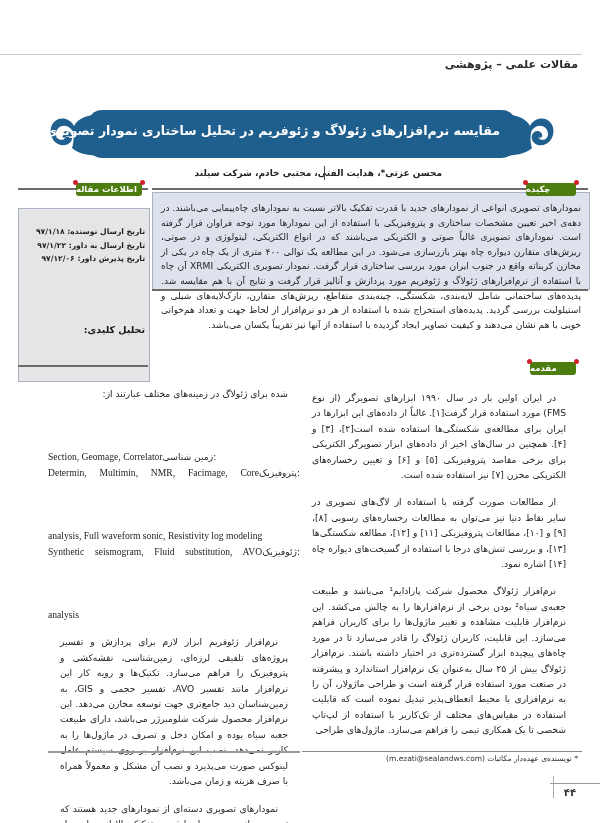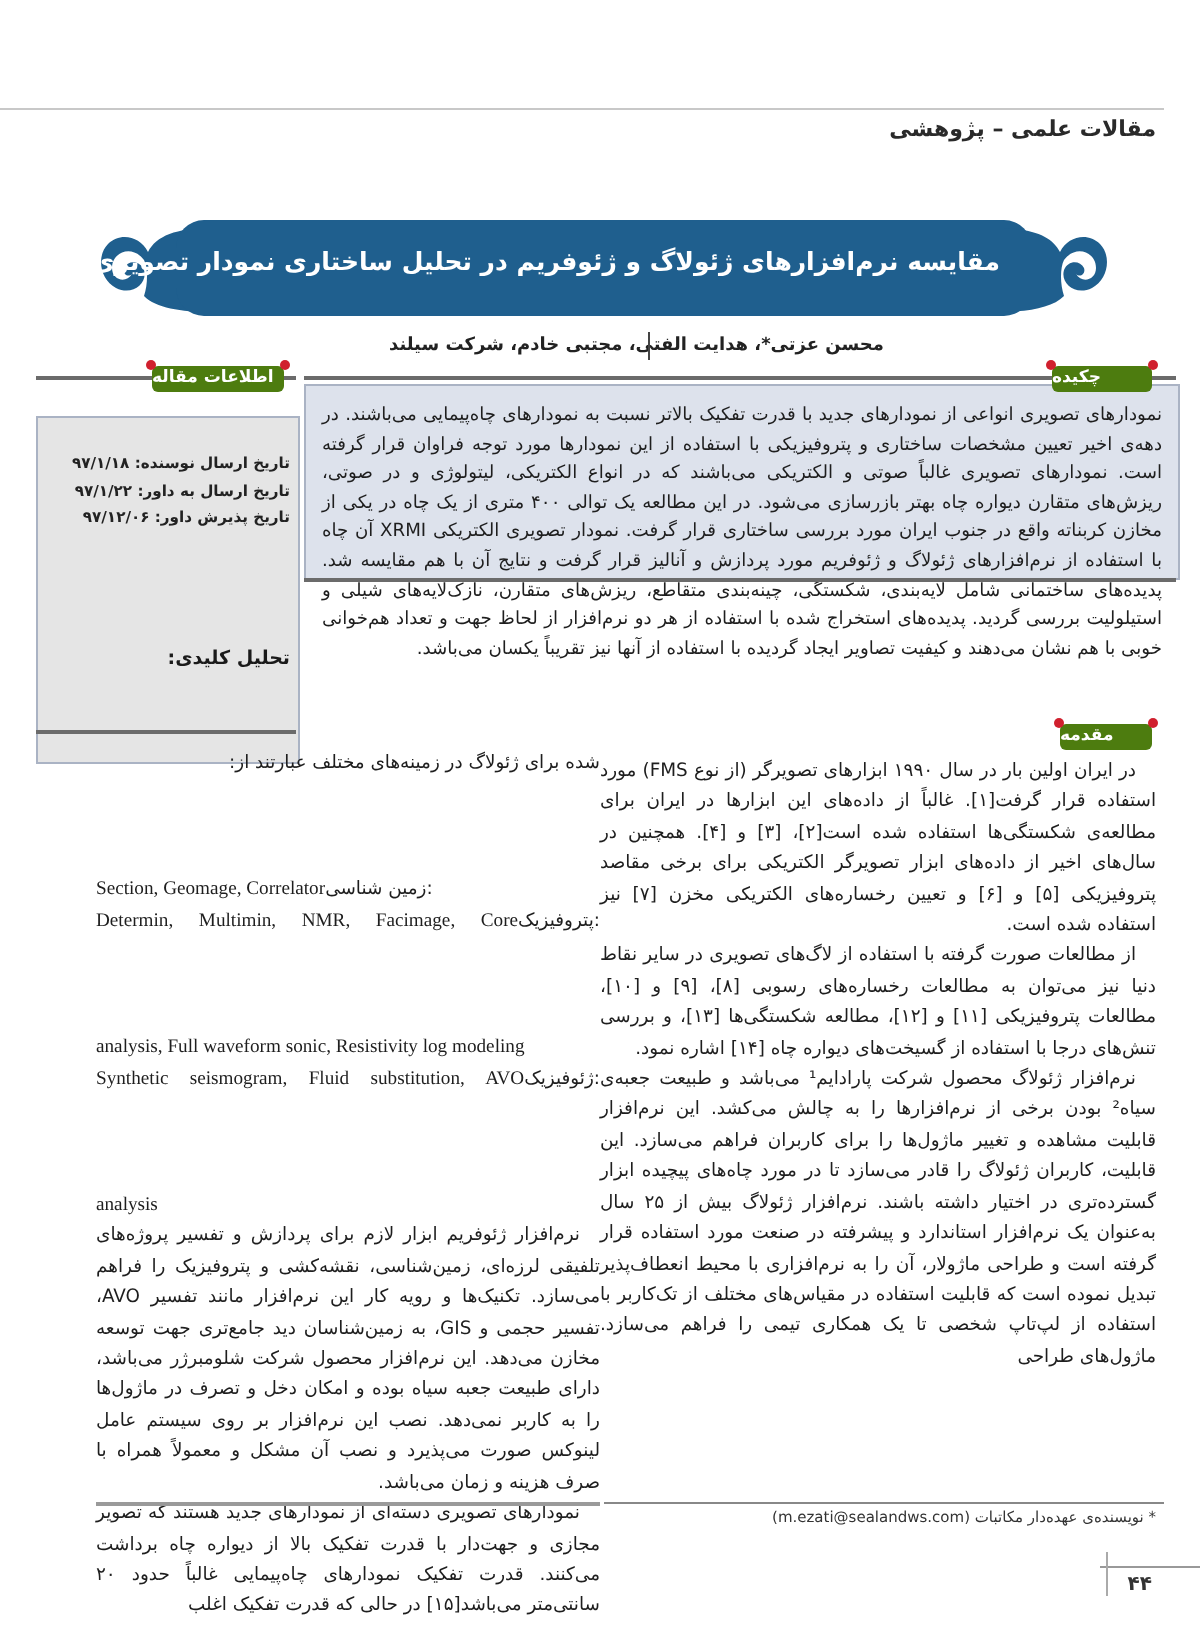--- a/index.html
+++ b/index.html
@@ -29,21 +29,21 @@
   .kw-title { font-size: 9.5px; font-weight: bold; color: #1a1a1a; margin-right: 4px; }
   .kw-text { font-size: 8.2px; line-height: 14px; color: #222; margin-right: 4px; margin-left: 4px; }
 
   .tag { position: absolute; height: 13px; background: #4d7c0f; color: #fff; font-size: 8.5px; font-weight: bold; border-radius: 3px; text-align: left; line-height: 13px; }
   .tag::before, .tag::after { content: ""; position: absolute; top: -3px; width: 5px; height: 5px; border-radius: 50%; background: #d0202e; }
   .tag::before { left: -3px; }
   .tag::after { right: -3px; }
 
   
   .col { position: absolute; font-size: 9.2px; line-height: 15.4px; text-align: justify; color: #1e1e1e; }
-  .col p { margin: 0; text-indent: 10px; }
+  .col p { margin: 12px; text-indent: 10px; }
   .col p.noindent { text-indent: 0; }
   .ltr { direction: ltr; text-align: left; font-family: "Liberation Serif", serif; font-size: 9.6px; }
   .ltr-right { direction: ltr; text-align: left; font-family: "Liberation Serif", serif; font-size: 9.6px; margin-top: 48px; }
   .sec-head { font-weight: bold; color: #1f5f8e; font-size: 9.6px; margin: 12px 0 0 0; text-indent: 0 !important; }
 
   .footnote-rule { position: absolute; right: 18px; top: 751px; width: 280px; height: 1px; background: #888; }
   .footnote { position: absolute; right: 22px; top: 754px; font-size: 7.5px; color: #333; white-space: nowrap; }
   .bottom-rule { position: absolute; left: 48px; width: 252px; top: 751px; height: 2px; background: #9a9a9a; }
   .page-rule { position: absolute; right: 0; width: 50px; top: 783px; height: 1px; background: #999; }
   .page-vbar { position: absolute; right: 46px; top: 776px; width: 1px; height: 22px; background: #aaa; }

